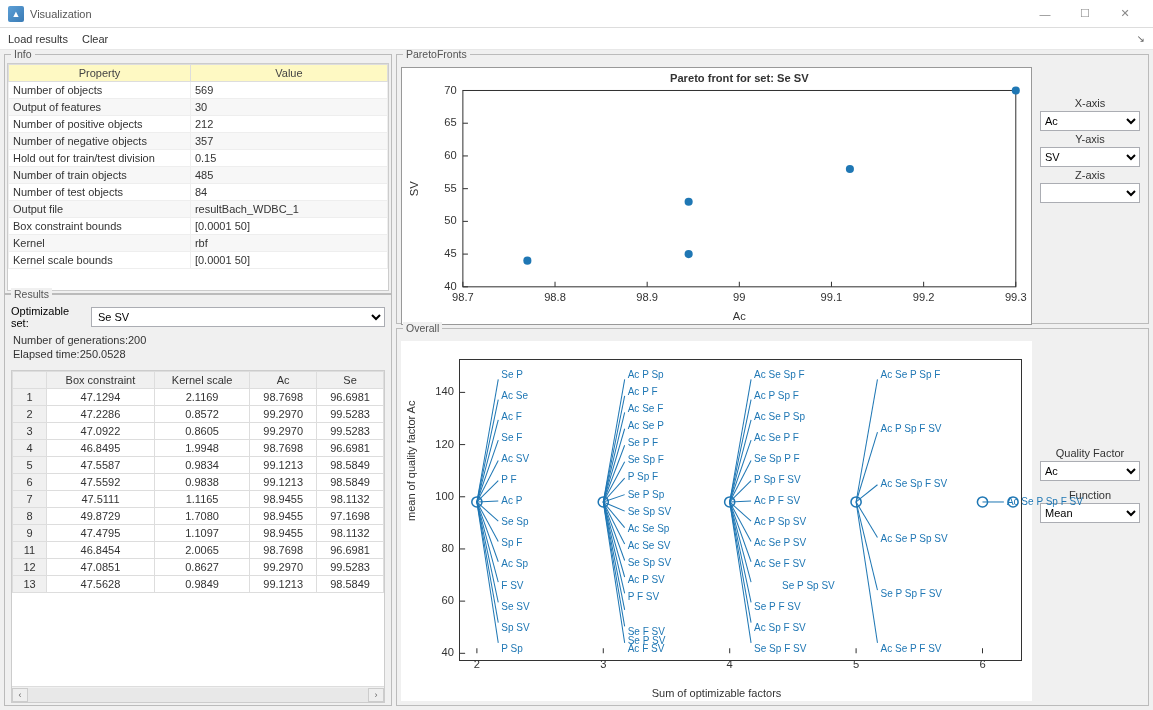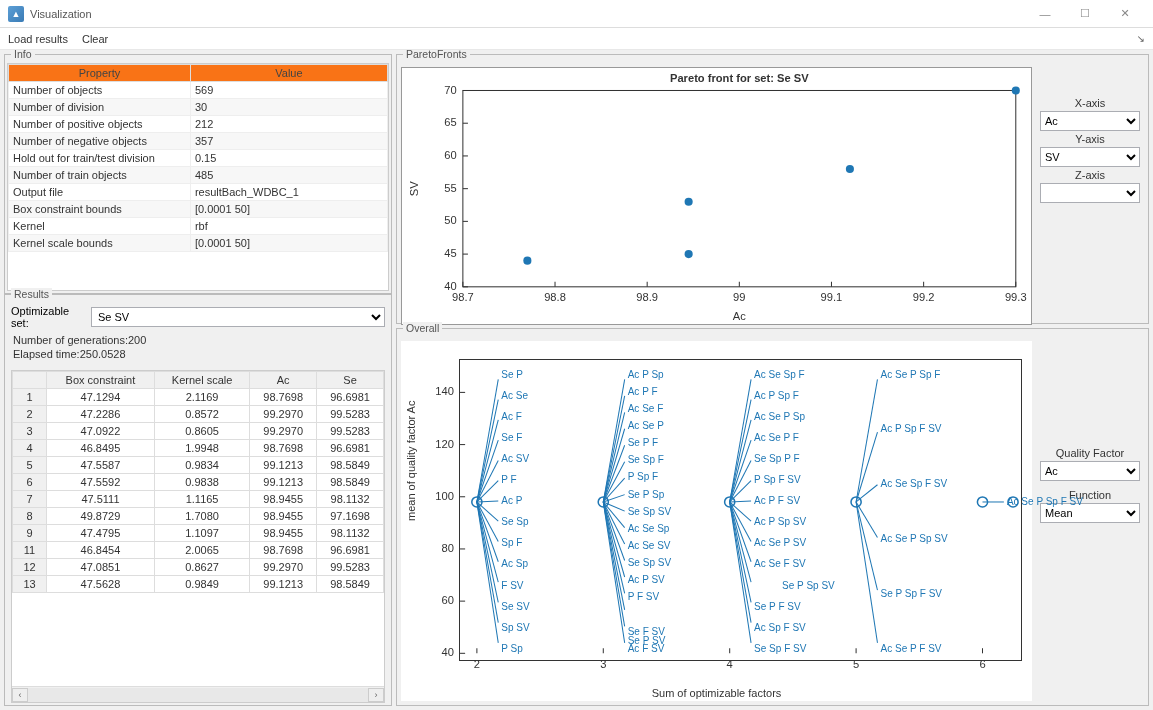--- a/index.html
+++ b/index.html
@@ -14,21 +14,21 @@
 .menubar .chev { color:#666; font-size:10px; }
 .main { flex: 1; display: flex; gap: 4px; padding: 4px; overflow: hidden; }
 .left { width: 388px; display: flex; flex-direction: column; gap: 0; }
 .right { flex: 1; display: flex; flex-direction: column; gap: 4px; }
 .panel { border: 1px solid #bbb; background: #f0f0f0; display: flex; flex-direction: column; position: relative; }
 .panel-title { position: absolute; top: -7px; left: 6px; background: #f0f0f0; padding: 0 3px; color: #555; font-size: 10.5px; }
 .info { height: 240px; padding-top: 8px; }
 .info-table-wrap { flex:1; overflow:hidden; display:flex; margin:0 2px 2px 2px; border:1px solid #ccc; background:#fff;}
 .info-scroll { flex:1; overflow-y:auto; }
 .info-table { width: 100%; border-collapse: collapse; }
-.info-table th { background: #f97316; border: 1px solid #ddd; padding: 2px 4px; font-weight: normal; color: #444; }
+.info-table th { background: #fef9c3; border: 1px solid #ddd; padding: 2px 4px; font-weight: normal; color: #444; }
 .info-table td { border: 1px solid #eee; padding: 2px 4px; color: #333; }
 .info-table tr:nth-child(even) td { background: #f7f7f7; }
 .results { flex: 1; padding-top: 8px; }
 .results-inner { padding: 2px 6px; display:flex; flex-direction:column; height:100%; }
 .row-line { display: flex; align-items: center; gap: 4px; margin-bottom: 2px; }
 .row-line label { width: 76px; }
 select.flat { flex:1; height: 20px; border: 1px solid #abadb3; background: #fff; font-size: 11px; padding: 0 2px; }
 .stats { color:#333; margin: 2px 0 8px 2px; line-height:1.3; }
 .grid-wrap { flex:1; border:1px solid #ccc; background:#fff; overflow:hidden; display:flex; flex-direction:column; }
 .grid-scroll { flex:1; overflow:auto; }
@@ -86,38 +86,42 @@
               <th style="width:48%">Property</th>
               <th>Value</th>
             </tr>
               </thead>
             <tbody id="info-body">
                 <tr>
                   <td>Number of objects</td>
                   <td>569</td>
                 </tr>
                 <tr>
-                  <td>Number of division</td>
+                  <td>Output of features</td>
                   <td>30</td>
                 </tr>
                 <tr>
                   <td>Number of positive objects</td>
                   <td>212</td>
                 </tr>
                 <tr>
                   <td>Number of negative objects</td>
                   <td>357</td>
                 </tr>
                 <tr>
                   <td>Hold out for train/test division</td>
                   <td>0.15</td>
                 </tr>
                 <tr>
                   <td>Number of train objects</td>
                   <td>485</td>
+                </tr>
+                <tr>
+                  <td>Number of test objects</td>
+                  <td>84</td>
                 </tr>
                 <tr>
                   <td>Output file</td>
                   <td>resultBach_WDBC_1</td>
                 </tr>
                 <tr>
                   <td>Box constraint bounds</td>
                   <td>[0.0001 50]</td>
                 </tr>
                 <tr>

